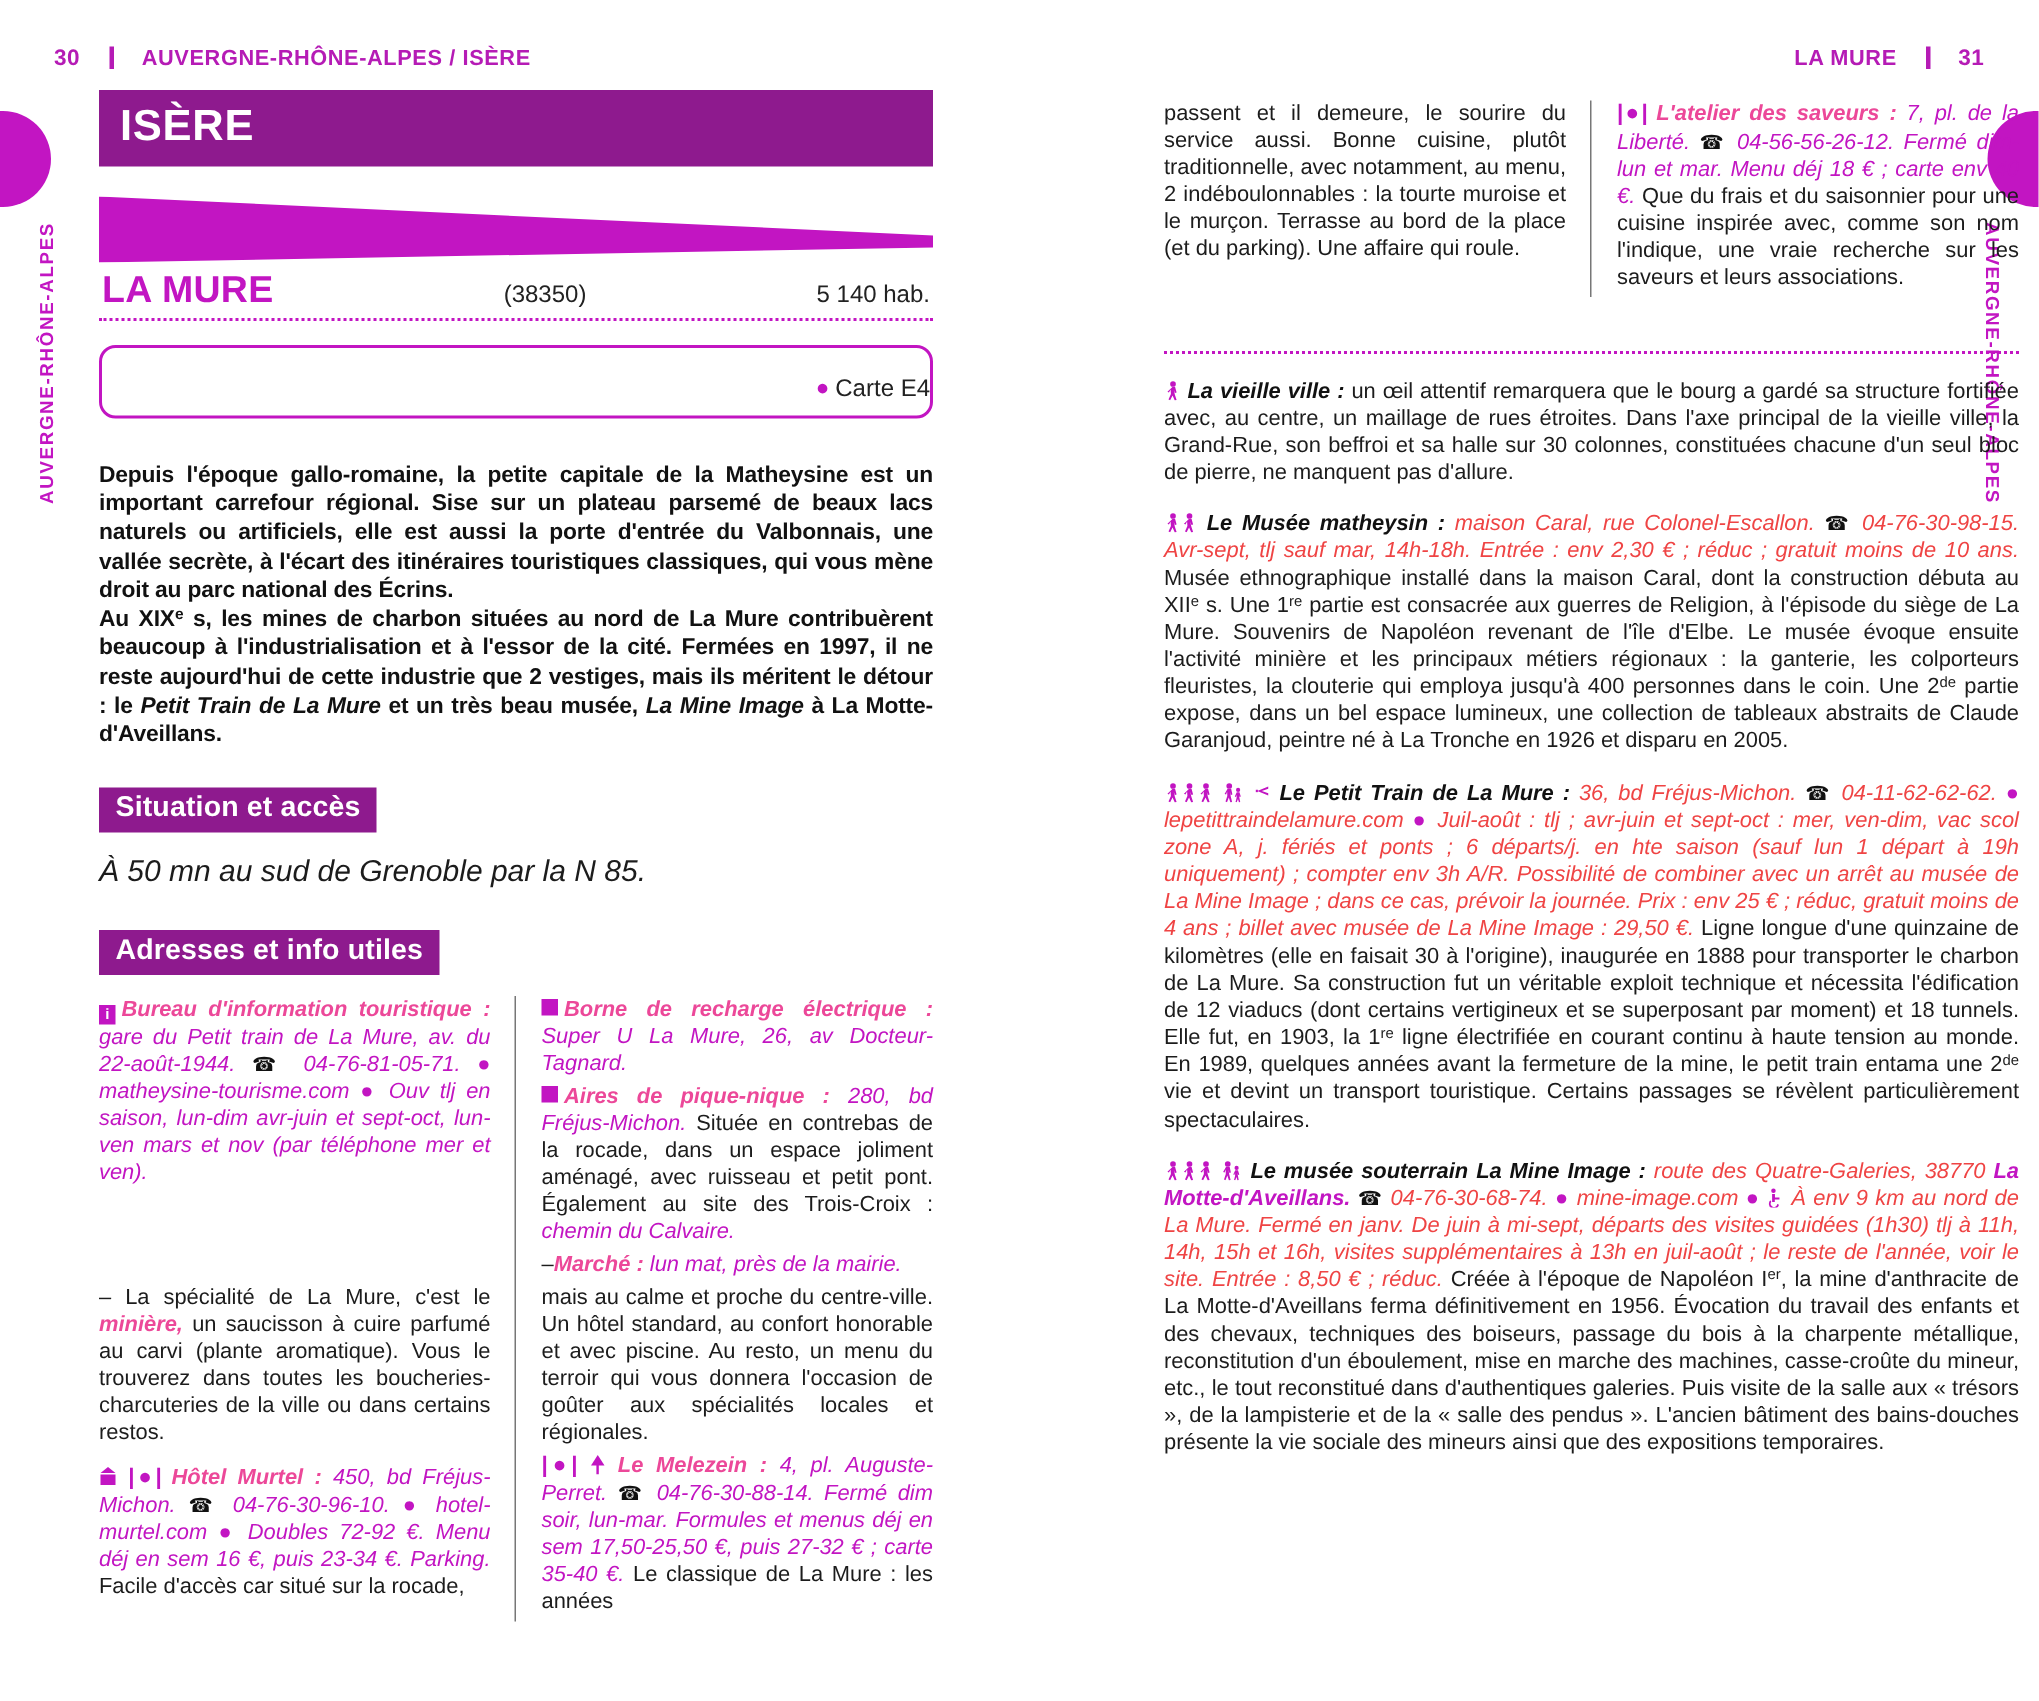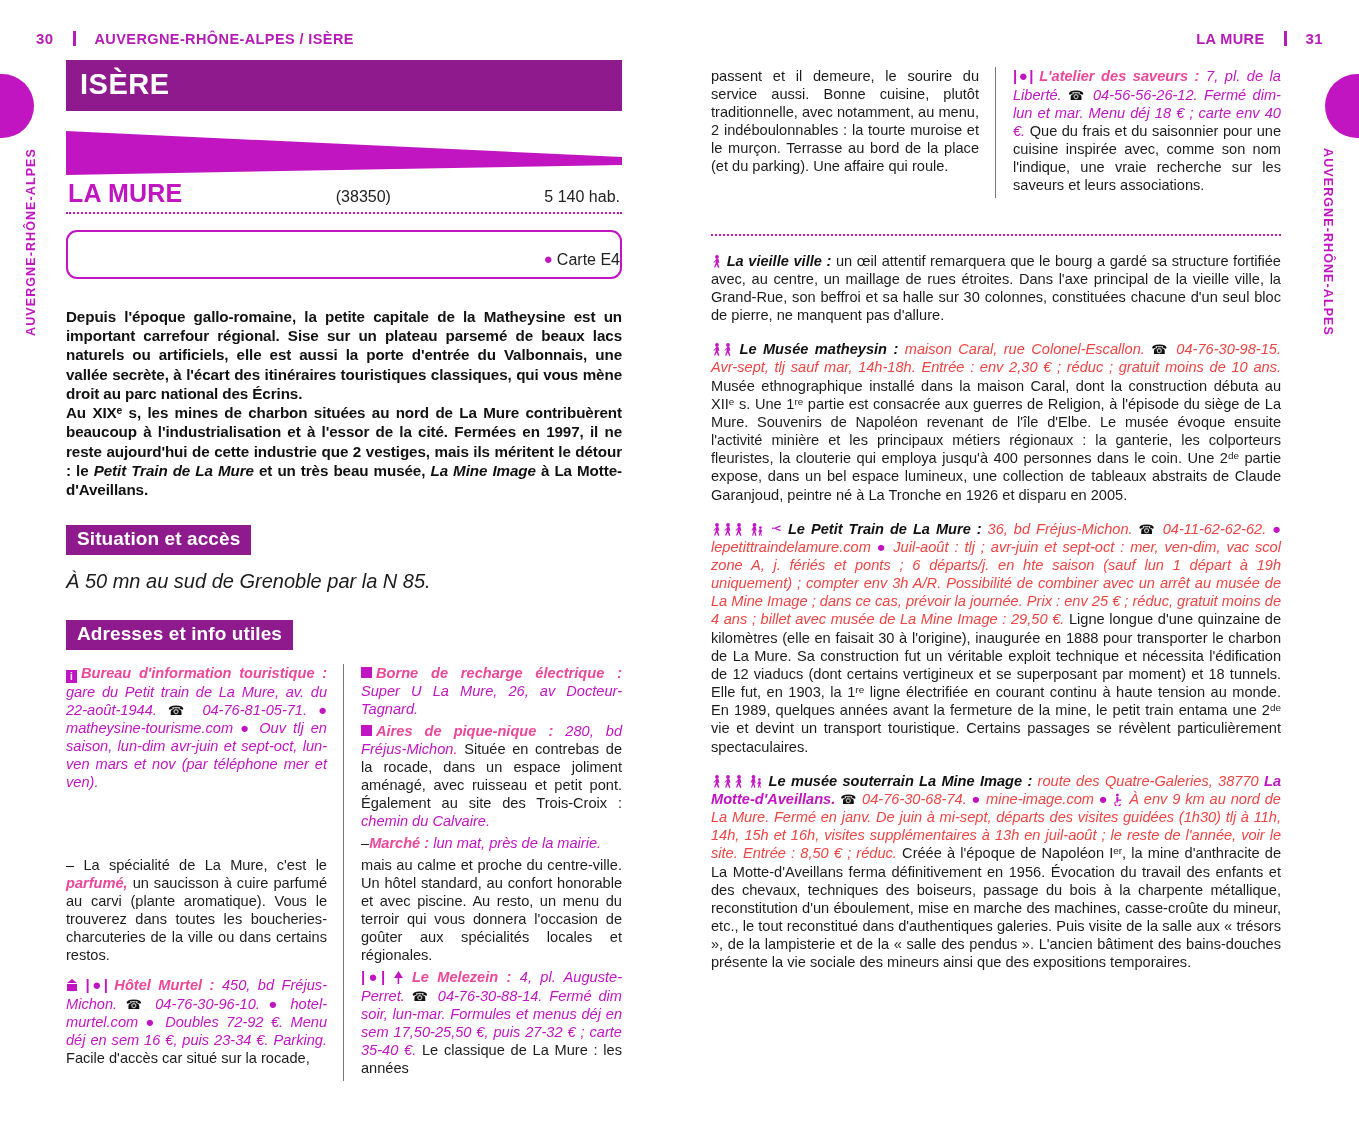--- a/index.html
+++ b/index.html
@@ -26,21 +26,21 @@
   .thumb.right{right:-30px;}
 
   
   .vtab{position:absolute;font-size:12.5px;font-weight:bold;letter-spacing:1.1px;color:#C215C2;white-space:nowrap;}
   .vtab.left{left:24px;top:148px;writing-mode:vertical-rl;transform:rotate(180deg);transform-origin:center;}
   .vtab.right{right:24px;top:148px;writing-mode:vertical-rl;}
 
   
   .col{position:absolute;top:60px;}
   .col-left{left:66px;width:556px;}
-  .col-right{left:711px;width:570px;}
+  .col-right{left:776px;width:570px;}
 
   
   .region-banner{
     background:#8E1A8E;color:#fff;
     font-size:29px;font-weight:bold;letter-spacing:.5px;
     padding:8px 14px 10px 14px;
     margin-bottom:20px;
   }
   .wedge{width:100%;height:44px;display:block;margin-bottom:4px;}
 
@@ -179,21 +179,21 @@
 
         <p class="entry"><span class="dash">–</span><span class="title">Marché :</span><span class="mag"> lun mat, près de la mairie.</span></p>
 
       </div>
     </div>
 
 
     <div class="twocol twocol-tall">
       <div class="c first">
 
-        <p class="entry"><span class="blk">– La spécialité de La Mure, c'est le </span><span class="title">parfumé,</span><span class="blk"> un saucisson à cuire parfumé au carvi (plante aromatique). Vous le trouverez dans toutes les boucheries-charcuteries de la ville ou dans certains restos.</span></p>
+        <p class="entry"><span class="blk">– La spécialité de La Mure, c'est le </span><span class="title">minière,</span><span class="blk"> un saucisson à cuire parfumé au carvi (plante aromatique). Vous le trouverez dans toutes les boucheries-charcuteries de la ville ou dans certains restos.</span></p>
 
         <p class="entry" style="margin-top:12px"><svg class="gl" width="12" height="13" viewBox="0 0 12 13">
               <rect x="1" y="5" width="10" height="7" fill="#C215C2"></rect>
               <polygon points="6,0 11,4 1,4" fill="#C215C2"></polygon>
             </svg> <span class="ic-resto">|●|</span> <span class="title">Hôtel Murtel :</span><span class="mag"> 450, bd Fréjus-Michon. </span><span class="ic-phone">☎</span><span class="mag"> 04-76-30-96-10. </span><span class="ic-bullet">●</span><span class="mag"> hotel-murtel.com </span><span class="ic-bullet">●</span><span class="mag"> Doubles 72-92 €. Menu déj en sem 16 €, puis 23-34 €. Parking.</span><span class="blk"> Facile d'accès car situé sur la rocade,</span></p>
 
       </div>
       <div class="c second">
 
         <p class="entry">mais au calme et proche du centre-ville. Un hôtel standard, au confort honorable et avec piscine. Au resto, un menu du terroir qui vous donnera l'occasion de goûter aux spécialités locales et régionales.</p>

